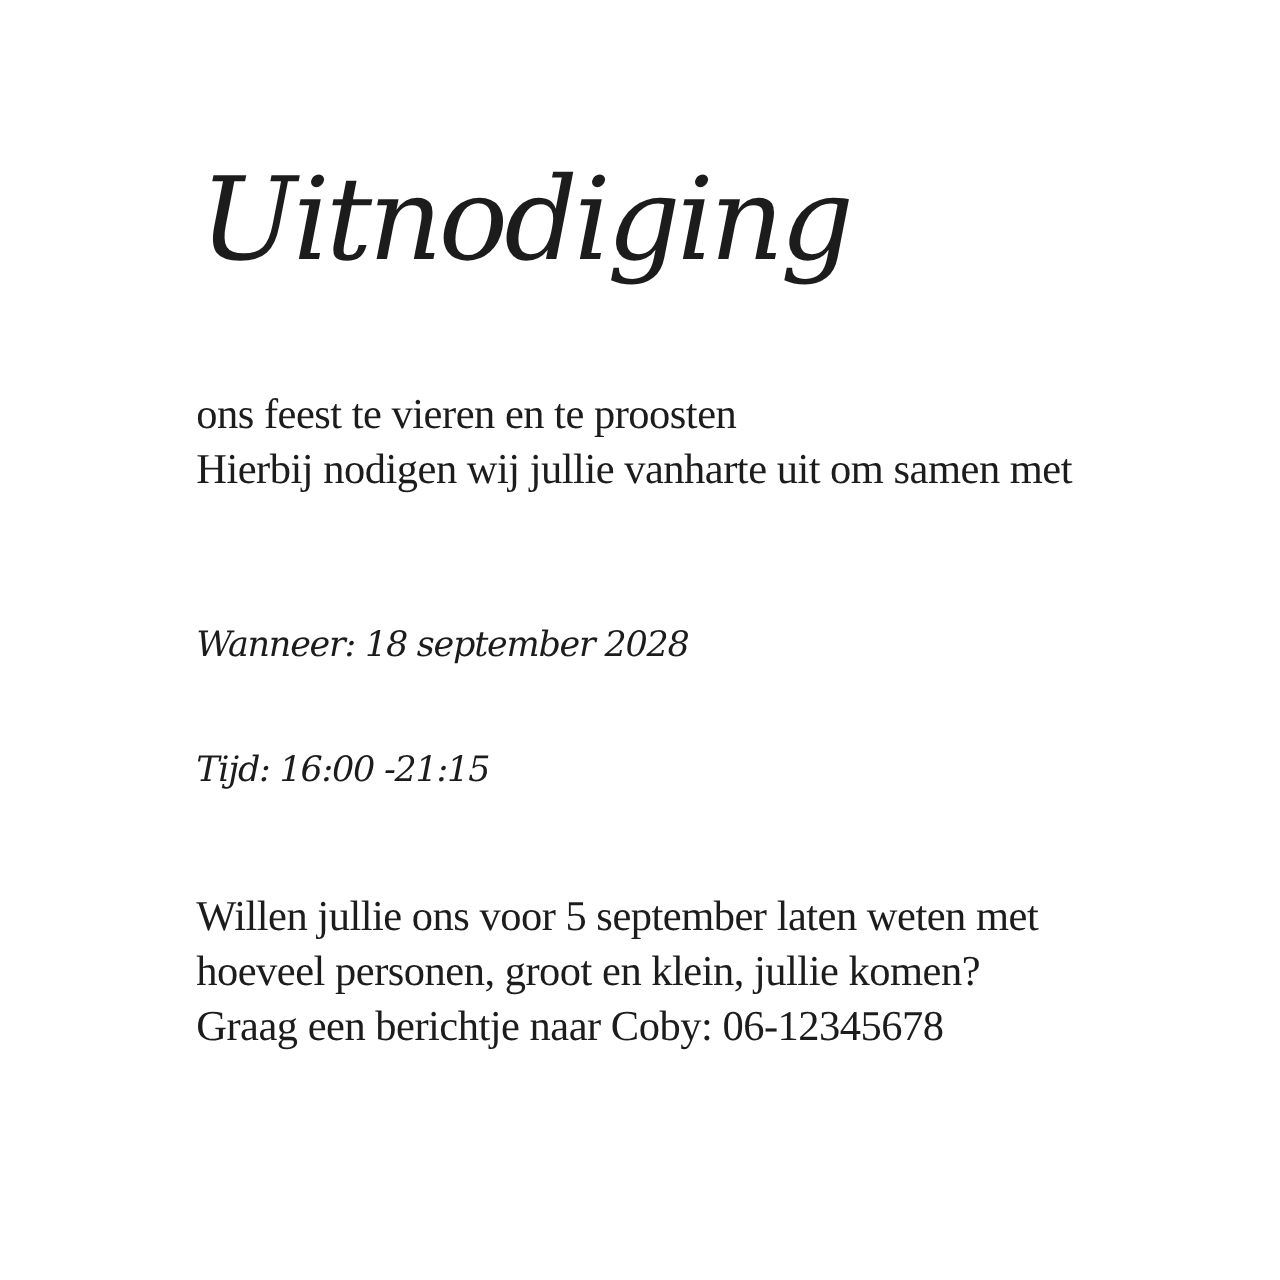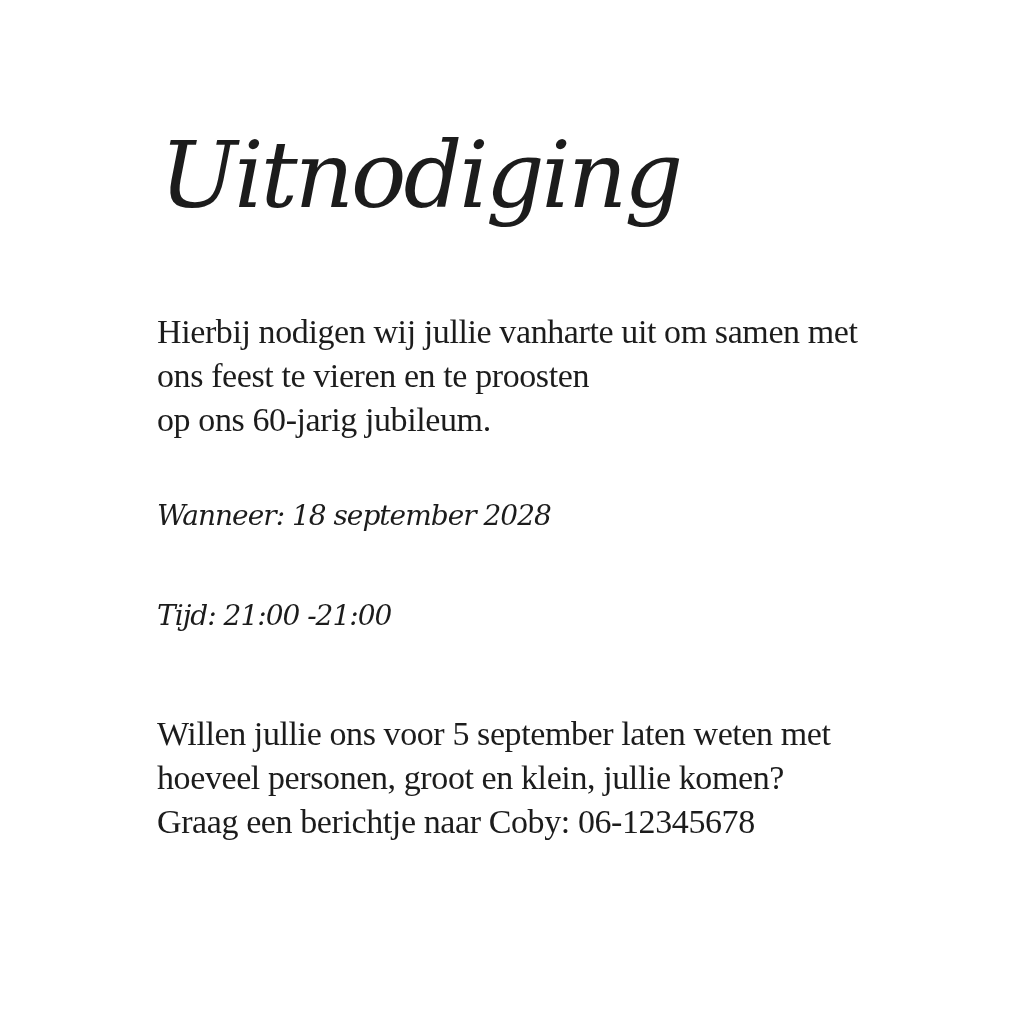--- a/index.html
+++ b/index.html
@@ -69,28 +69,27 @@
   }
 </style>
 </head>
 <body style="background: rgb(255, 255, 255); color: rgb(28, 28, 28);">
 
 <main class="card">
 
   <h1 class="script title">Uitnodiging</h1>
 
   <section class="block intro">
+    <p class="line">ons feest te vieren en te proosten</p>
     <p class="line">Hierbij nodigen wij jullie vanharte uit om samen met</p>
-    <p class="line">ons feest te vieren en te proosten</p>
-    <p class="line">op ons 60-jarig jubileum.</p>
   </section>
 
   <p class="script detail when">Wanneer: 18 september 2028</p>
 
-  <p class="script detail time">Tijd: 21:00 -21:00</p>
+  <p class="script detail time">Tijd: 16:00 -21:15</p>
 
   <section class="block rsvp">
     <p class="line">Willen jullie ons voor 5 september laten weten met</p>
     <p class="line">hoeveel personen, groot en klein, jullie komen?</p>
     <p class="line">Graag een berichtje naar Coby: 06-12345678</p>
   </section>
 
 
 </main>
 

